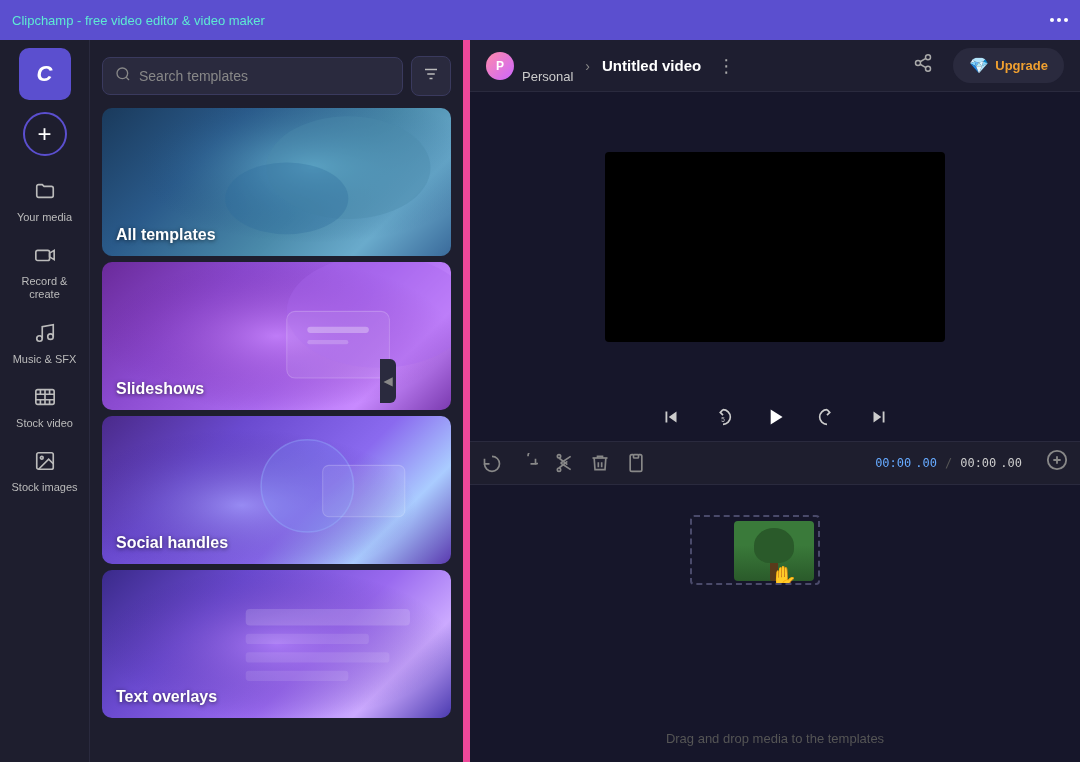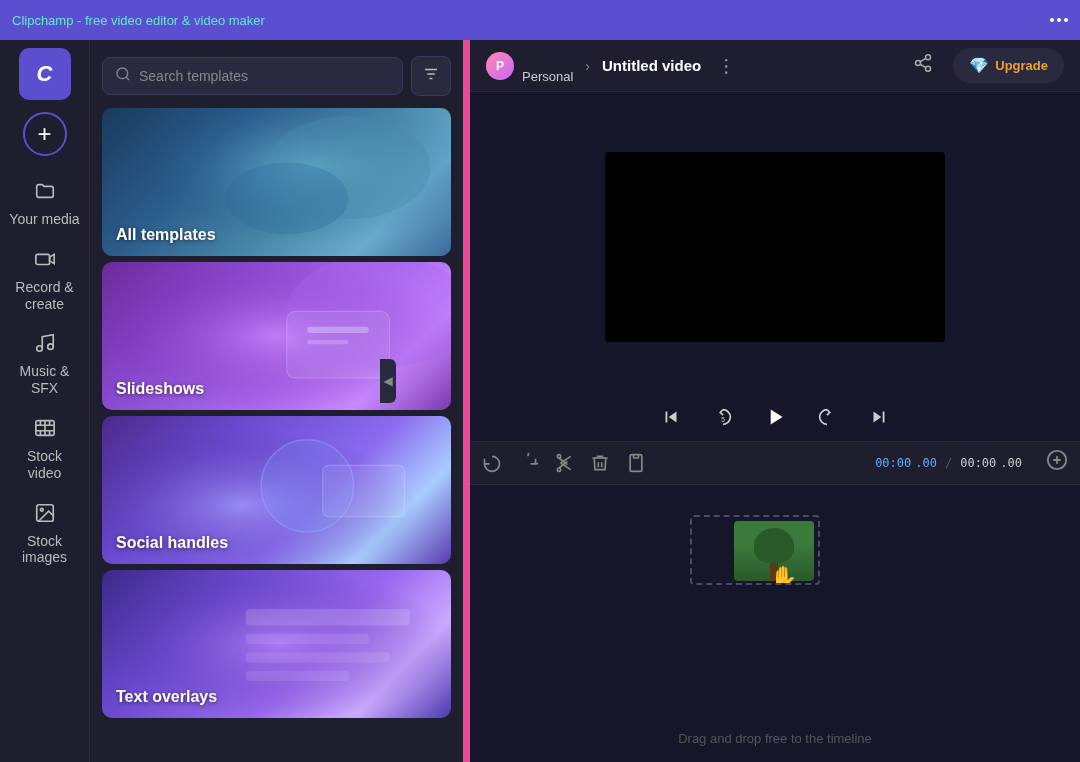--- a/index.html
+++ b/index.html
@@ -67,21 +67,21 @@
       flex-direction: column;
       align-items: center;
       gap: 4px;
       padding: 8px 4px;
       border-radius: 8px;
       cursor: pointer;
       width: 80px;
     }
     .sidebar-item.active { background: #2a2a3e; }
     .sidebar-item .icon { font-size: 20px; color: #bbb; }
-    .sidebar-item .label { font-size: 14px; color: #bbb; text-align: center; line-height: 1.2; }
+    .sidebar-item .label { font-size: 11px; color: #bbb; text-align: center; line-height: 1.2; }
     .sidebar-item.active .icon,
     .sidebar-item.active .label { color: #fff; }
 
     
     #templates-panel {
       width: 380px;
       background: #1e1e2e;
       display: flex;
       flex-direction: column;
       overflow: hidden;
@@ -676,17 +676,17 @@
         <div id="timeline-clip-inner">
           <div id="clip-thumbnail">
             <div class="tree-thumb-bg">
               <div class="tree-trunk"></div>
               <div class="tree-crown"></div>
             </div>
           </div>
           <div id="drag-cursor">✋</div>
         </div>
       </div>
-      <div id="timeline-drop-hint">Drag and drop free to the timeline</div>
+      <div id="timeline-drop-hint">Drag and drop media to the templates</div>
     </div>
 
   </div>
 </div>
 
 </body></html>

